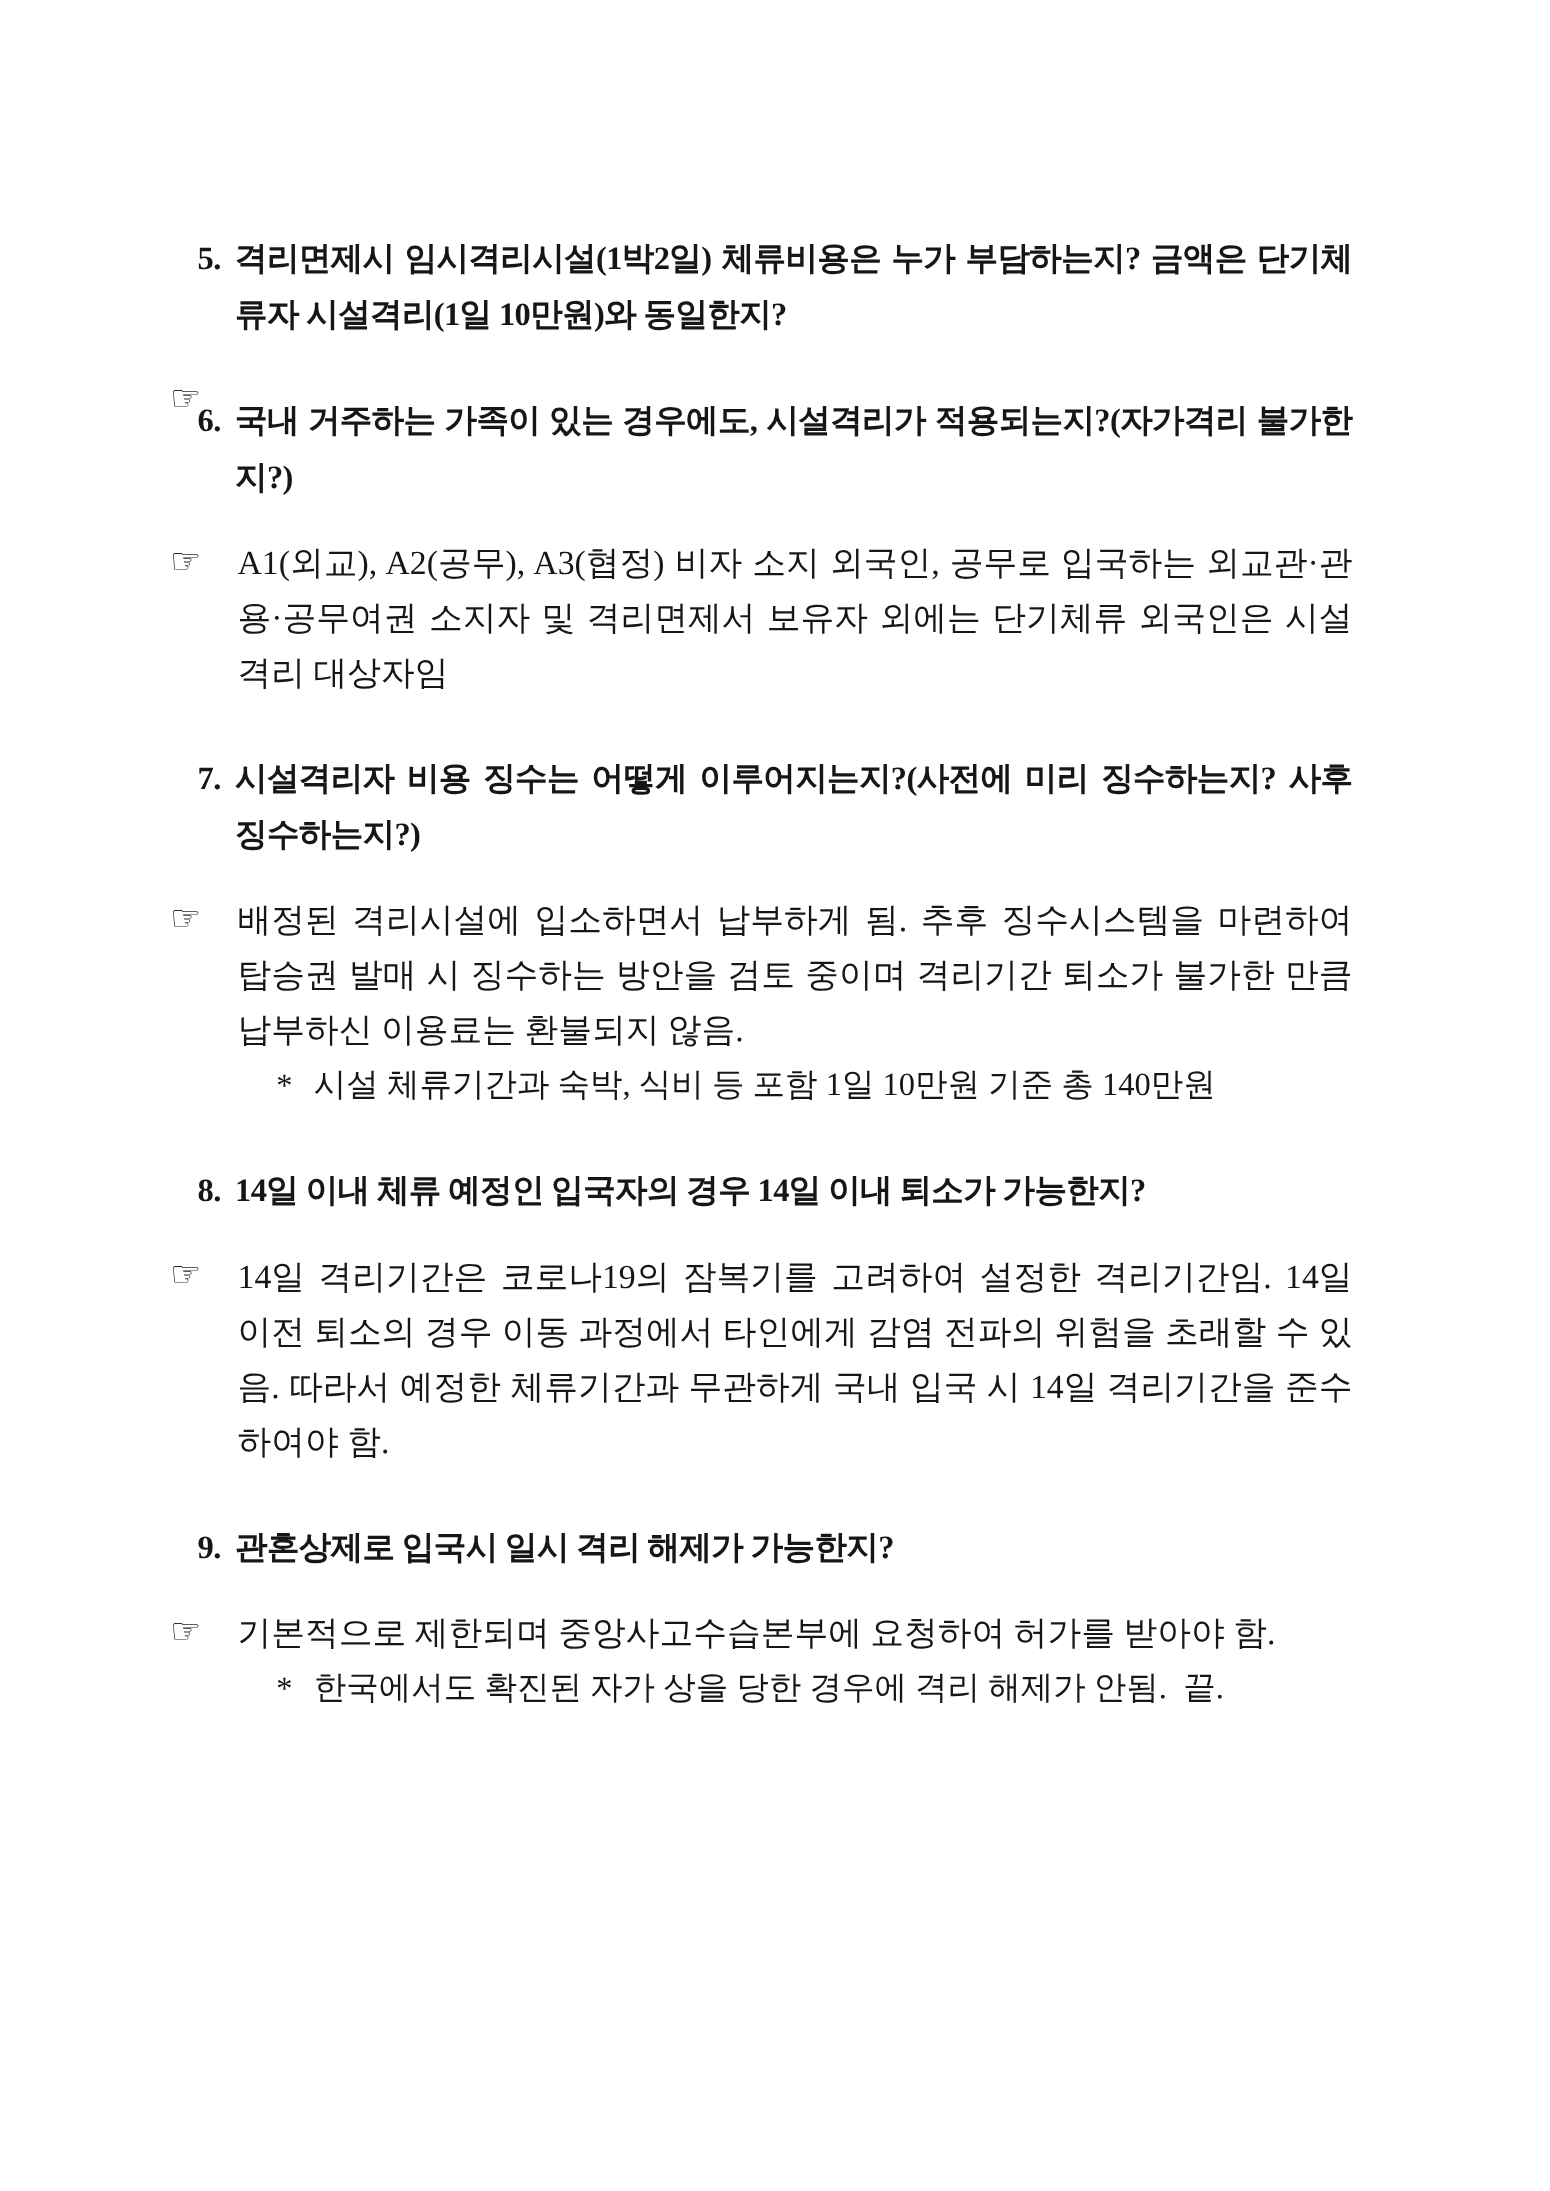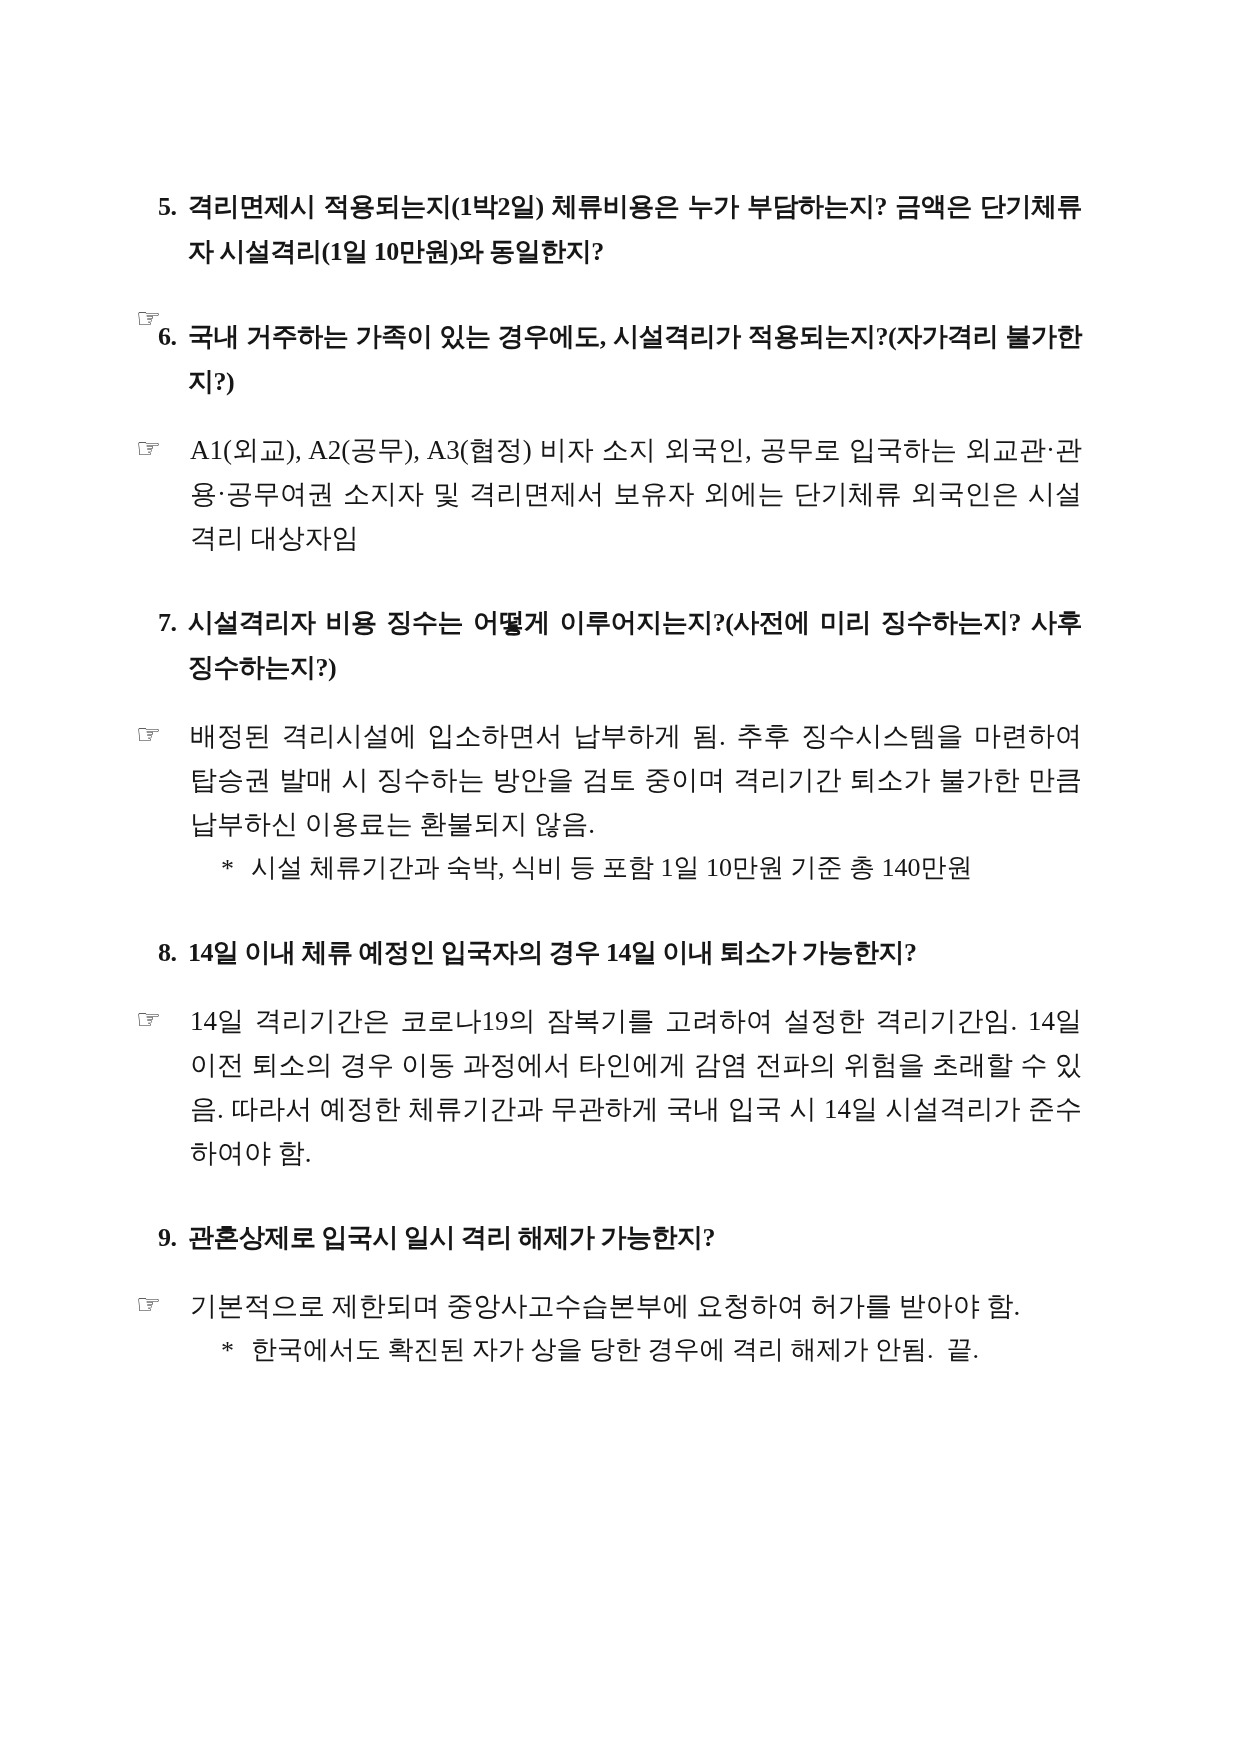--- a/index.html
+++ b/index.html
@@ -69,21 +69,21 @@
 </style>
 </head>
 <body>
 
 <div class="page">
   <div class="content">
 
     <section class="qa">
       <p class="question">
         <span class="qnum">5.</span>
-        <span>격리면제시 적용되는지(1박2일) 체류비용은 누가 부담하는지? 금액은 단기체류자 시설격리(1일 10만원)와 동일한지?</span>
+        <span>격리면제시 임시격리시설(1박2일) 체류비용은 누가 부담하는지? 금액은 단기체류자 시설격리(1일 10만원)와 동일한지?</span>
       </p>
       <div class="answer-block">
         <span class="pointer">☞</span>
       </div>
     </section>
 
     <section class="qa">
       <p class="question">
         <span class="qnum">6.</span>
         <span>국내 거주하는 가족이 있는 경우에도, 시설격리가 적용되는지?(자가격리 불가한지?)</span>
@@ -109,21 +109,21 @@
       </div>
     </section>
 
     <section class="qa">
       <p class="question">
         <span class="qnum">8.</span>
         <span>14일 이내 체류 예정인 입국자의 경우 14일 이내 퇴소가 가능한지?</span>
       </p>
       <div class="answer-block">
         <span class="pointer">☞</span>
-        <span>14일 격리기간은 코로나19의 잠복기를 고려하여 설정한 격리기간임. 14일 이전 퇴소의 경우 이동 과정에서 타인에게 감염 전파의 위험을 초래할 수 있음. 따라서 예정한 체류기간과 무관하게 국내 입국 시 14일 시설격리가 준수하여야 함.</span>
+        <span>14일 격리기간은 코로나19의 잠복기를 고려하여 설정한 격리기간임. 14일 이전 퇴소의 경우 이동 과정에서 타인에게 감염 전파의 위험을 초래할 수 있음. 따라서 예정한 체류기간과 무관하게 국내 입국 시 14일 격리기간을 준수하여야 함.</span>
       </div>
     </section>
 
     <section class="qa">
       <p class="question">
         <span class="qnum">9.</span>
         <span>관혼상제로 입국시 일시 격리 해제가 가능한지?</span>
       </p>
       <div class="answer-block">
         <span class="pointer">☞</span>

